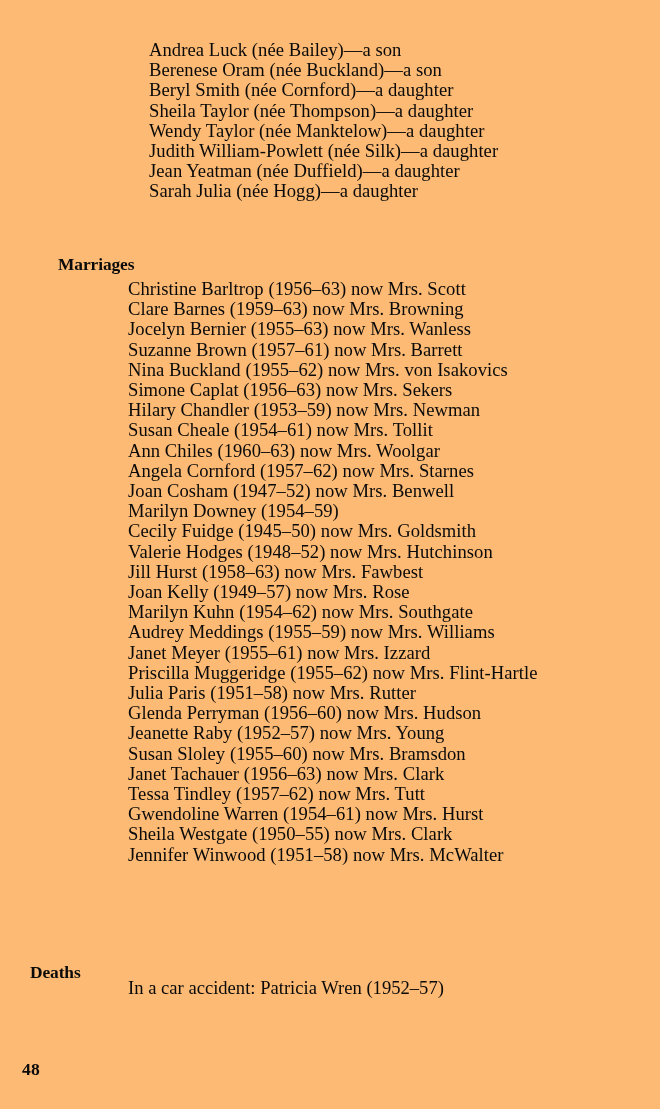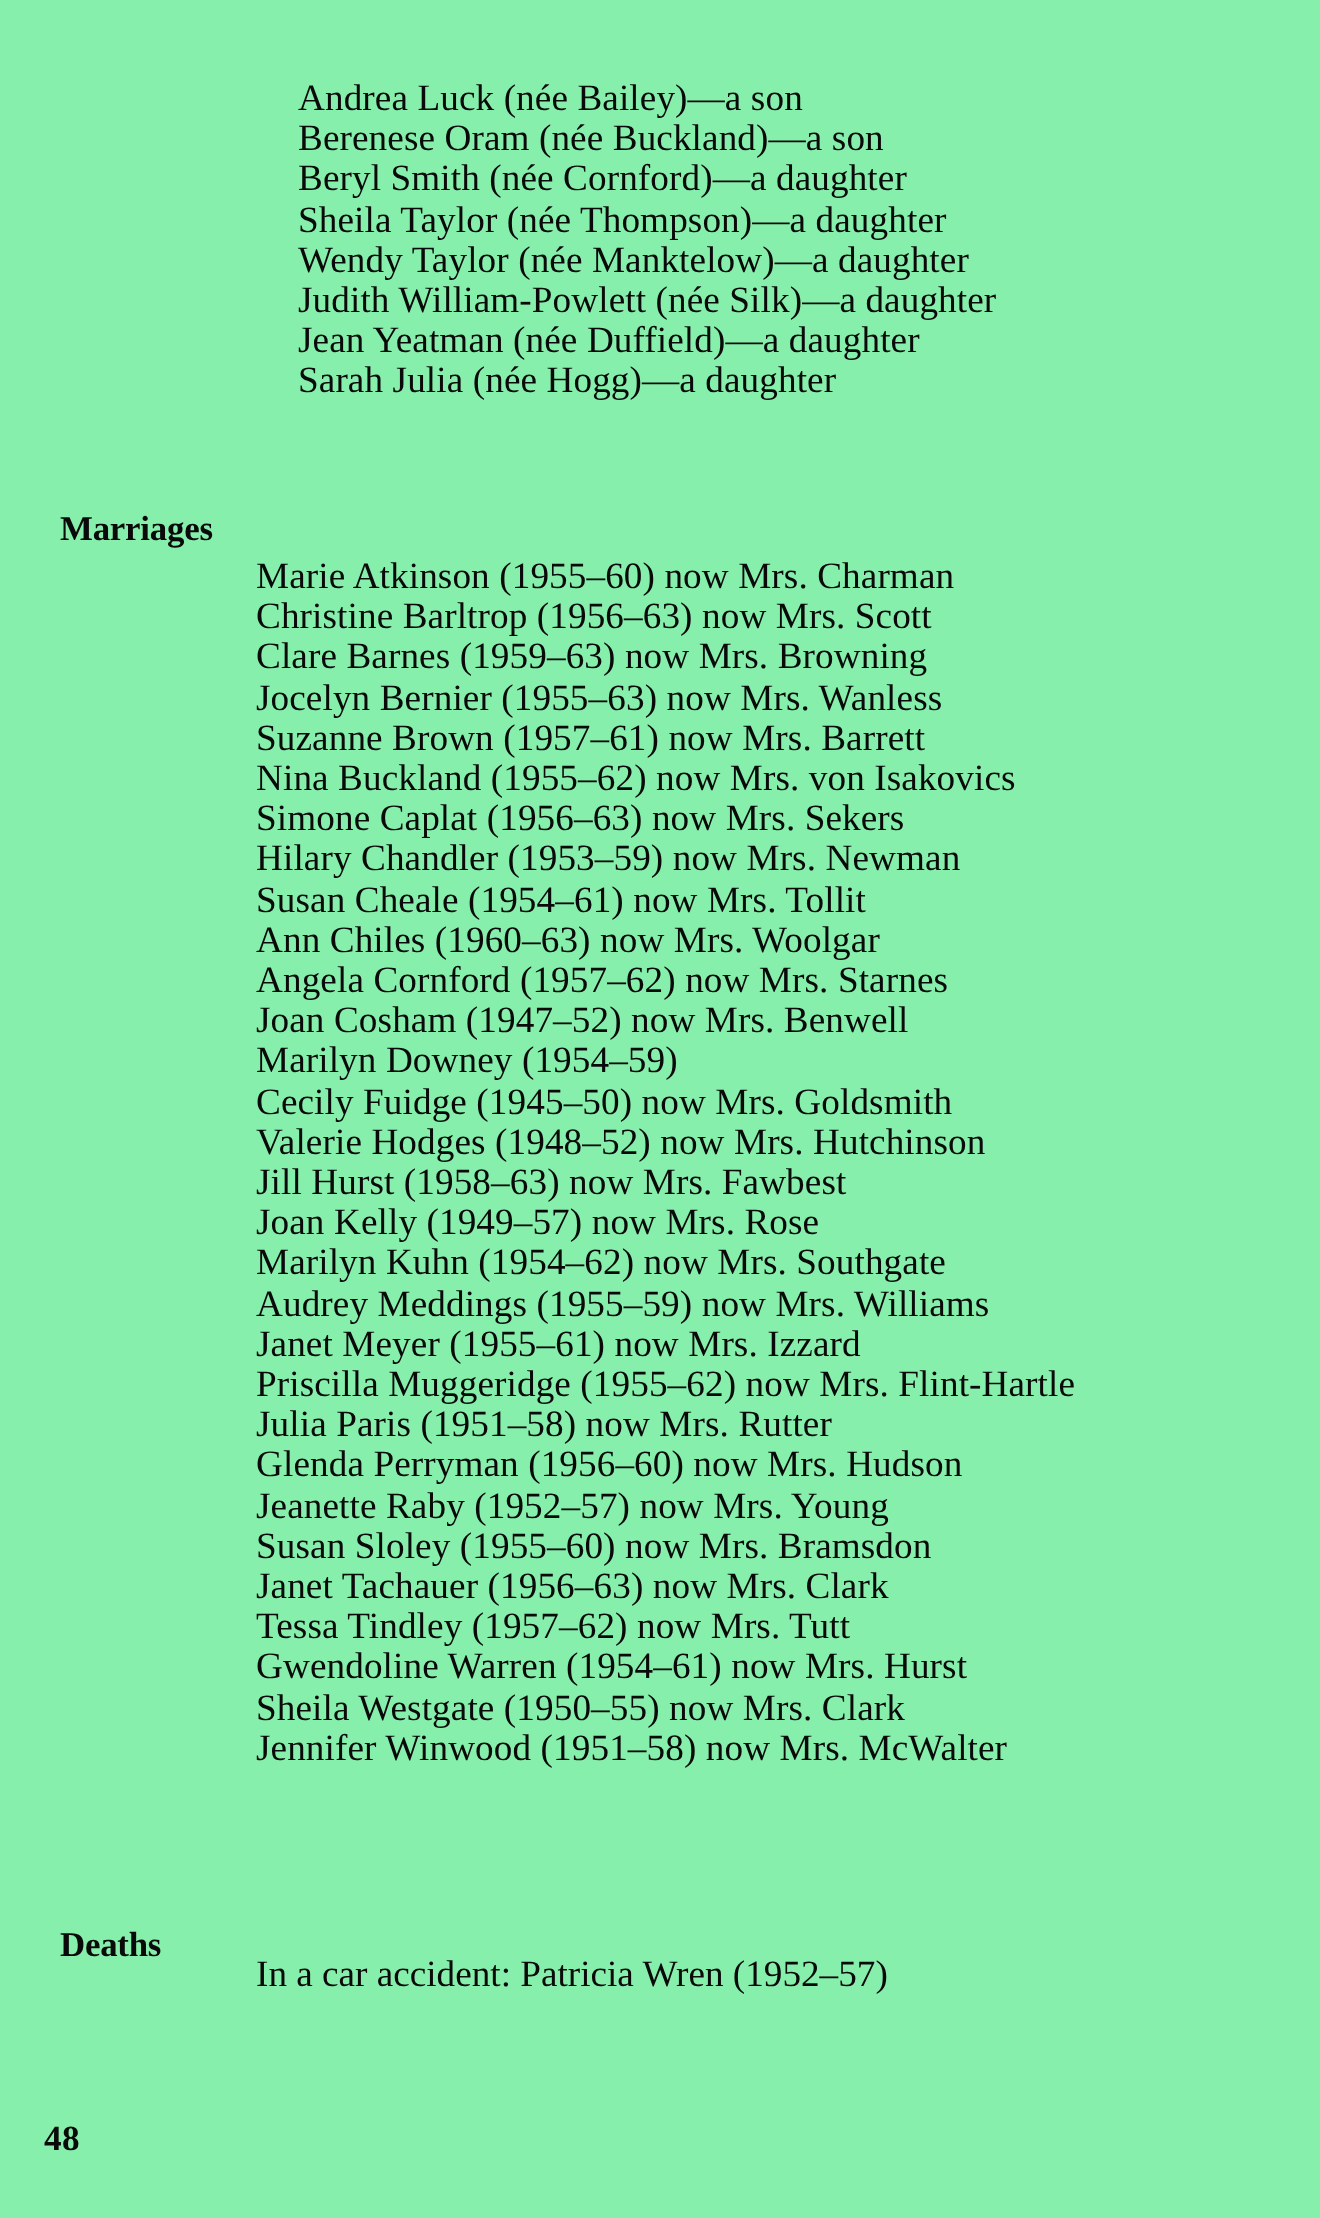--- a/index.html
+++ b/index.html
@@ -17,21 +17,21 @@
     overflow: hidden;
     -webkit-font-smoothing: antialiased;
   }
 
   .page {
     position: absolute;
     top: 0;
     left: 0;
     width: 660px;
     height: 1109px;
-    background: #86efac;
+    background: #fdba74;
   }
 
   
   .entry-list {
     list-style: none;
     margin: 0;
     padding: 0;
   }
   .entry {
     font-size: 18.6px;
@@ -49,21 +49,21 @@
 
   
   .section-heading {
     position: absolute;
     left: 30px;
     font-size: 17.4px;
     font-weight: bold;
     letter-spacing: -0.1px;
     line-height: 20px;
   }
-  #heading-marriages { top: 240px; }
+  #heading-marriages { top: 240px; margin-left: 28px; }
   #heading-deaths    { top: 948px; text-align: right; }
 
   
   .marriages-block {
     position: absolute;
     left: 128px;
     top: 279px;
   }
 
   
@@ -120,21 +120,20 @@
     <li class="entry">Sheila Taylor (née Thompson)—a daughter</li>
     <li class="entry">Wendy Taylor (née Manktelow)—a daughter</li>
     <li class="entry">Judith William-Powlett (née Silk)—a daughter</li>
     <li class="entry">Jean Yeatman (née Duffield)—a daughter</li>
     <li class="entry">Sarah Julia (née Hogg)—a daughter</li>
   </ul>
 
   <h2 class="section-heading" id="heading-marriages">Marriages</h2>
 
   <ul class="entry-list marriages-block">
-    <li class="entry">Marie Atkinson (1955–60) now Mrs. Charman</li>
     <li class="entry">Christine Barltrop (1956–63) now Mrs. Scott</li>
     <li class="entry">Clare Barnes (1959–63) now Mrs. Browning</li>
     <li class="entry">Jocelyn Bernier (1955–63) now Mrs. Wanless</li>
     <li class="entry">Suzanne Brown (1957–61) now Mrs. Barrett</li>
     <li class="entry">Nina Buckland (1955–62) now Mrs. von Isakovics</li>
     <li class="entry">Simone Caplat (1956–63) now Mrs. Sekers</li>
     <li class="entry">Hilary Chandler (1953–59) now Mrs. Newman</li>
     <li class="entry">Susan Cheale (1954–61) now Mrs. Tollit</li>
     <li class="entry">Ann Chiles (1960–63) now Mrs. Woolgar</li>
     <li class="entry">Angela Cornford (1957–62) now Mrs. Starnes</li>

